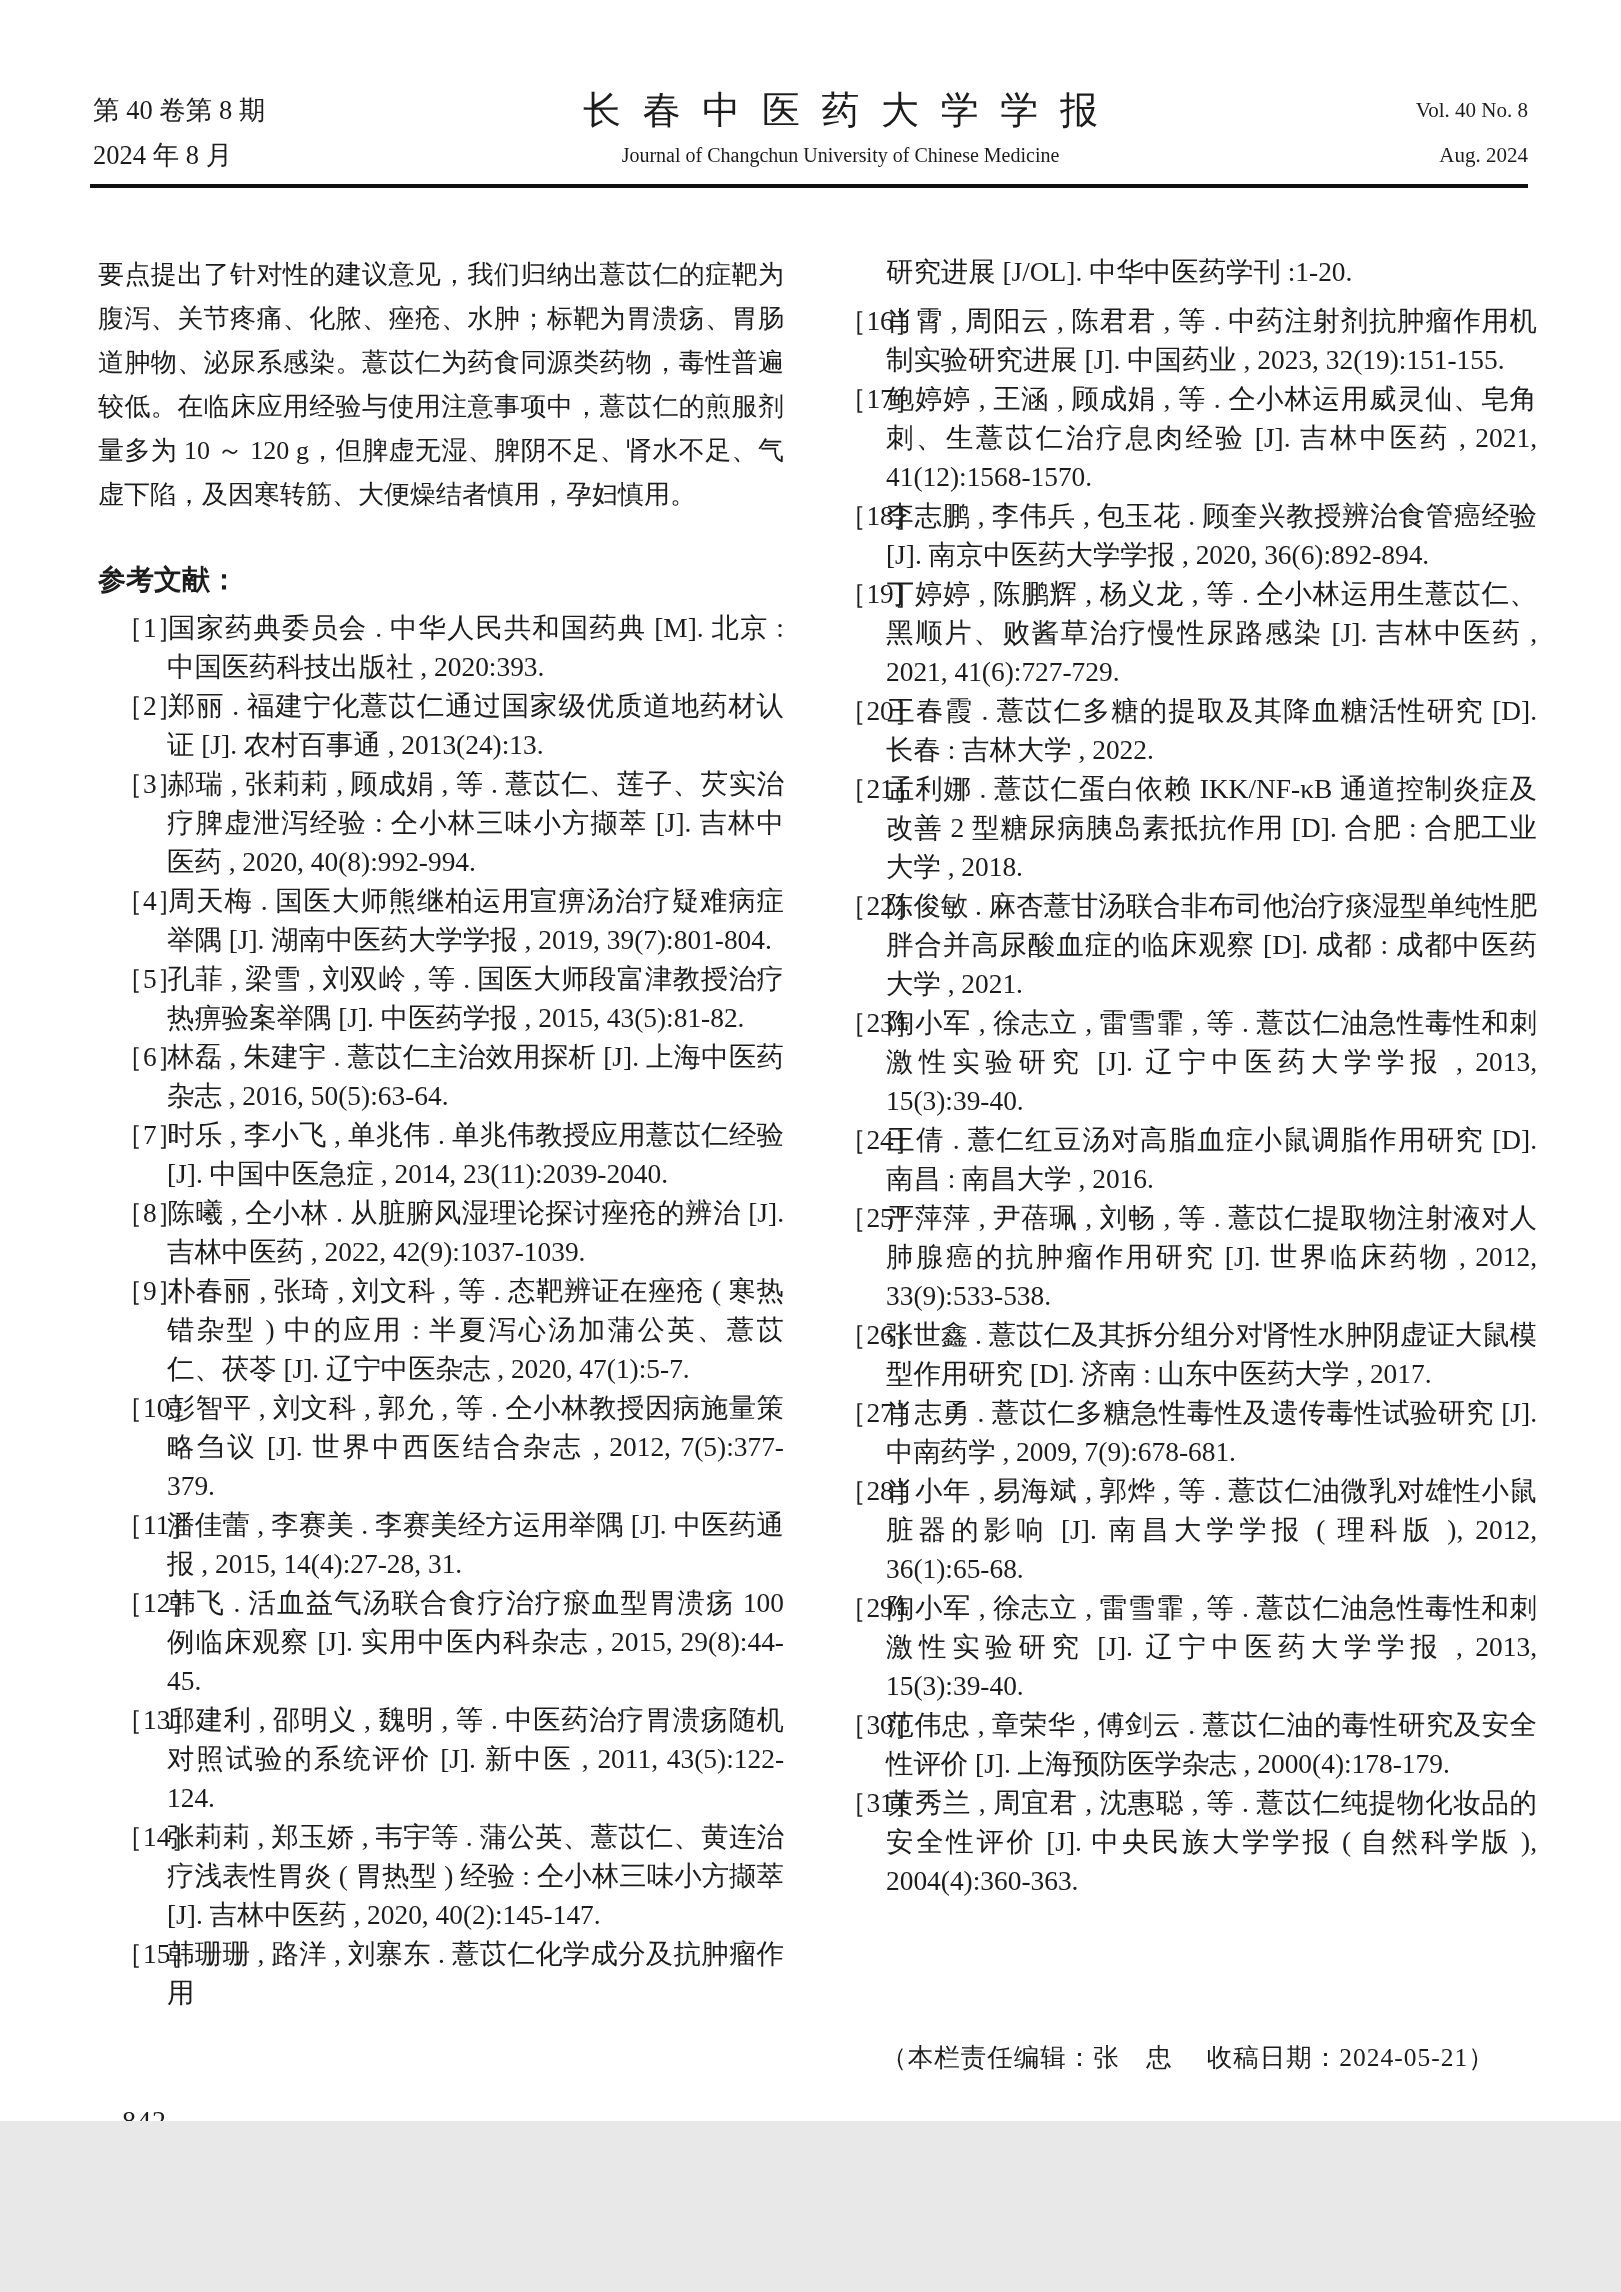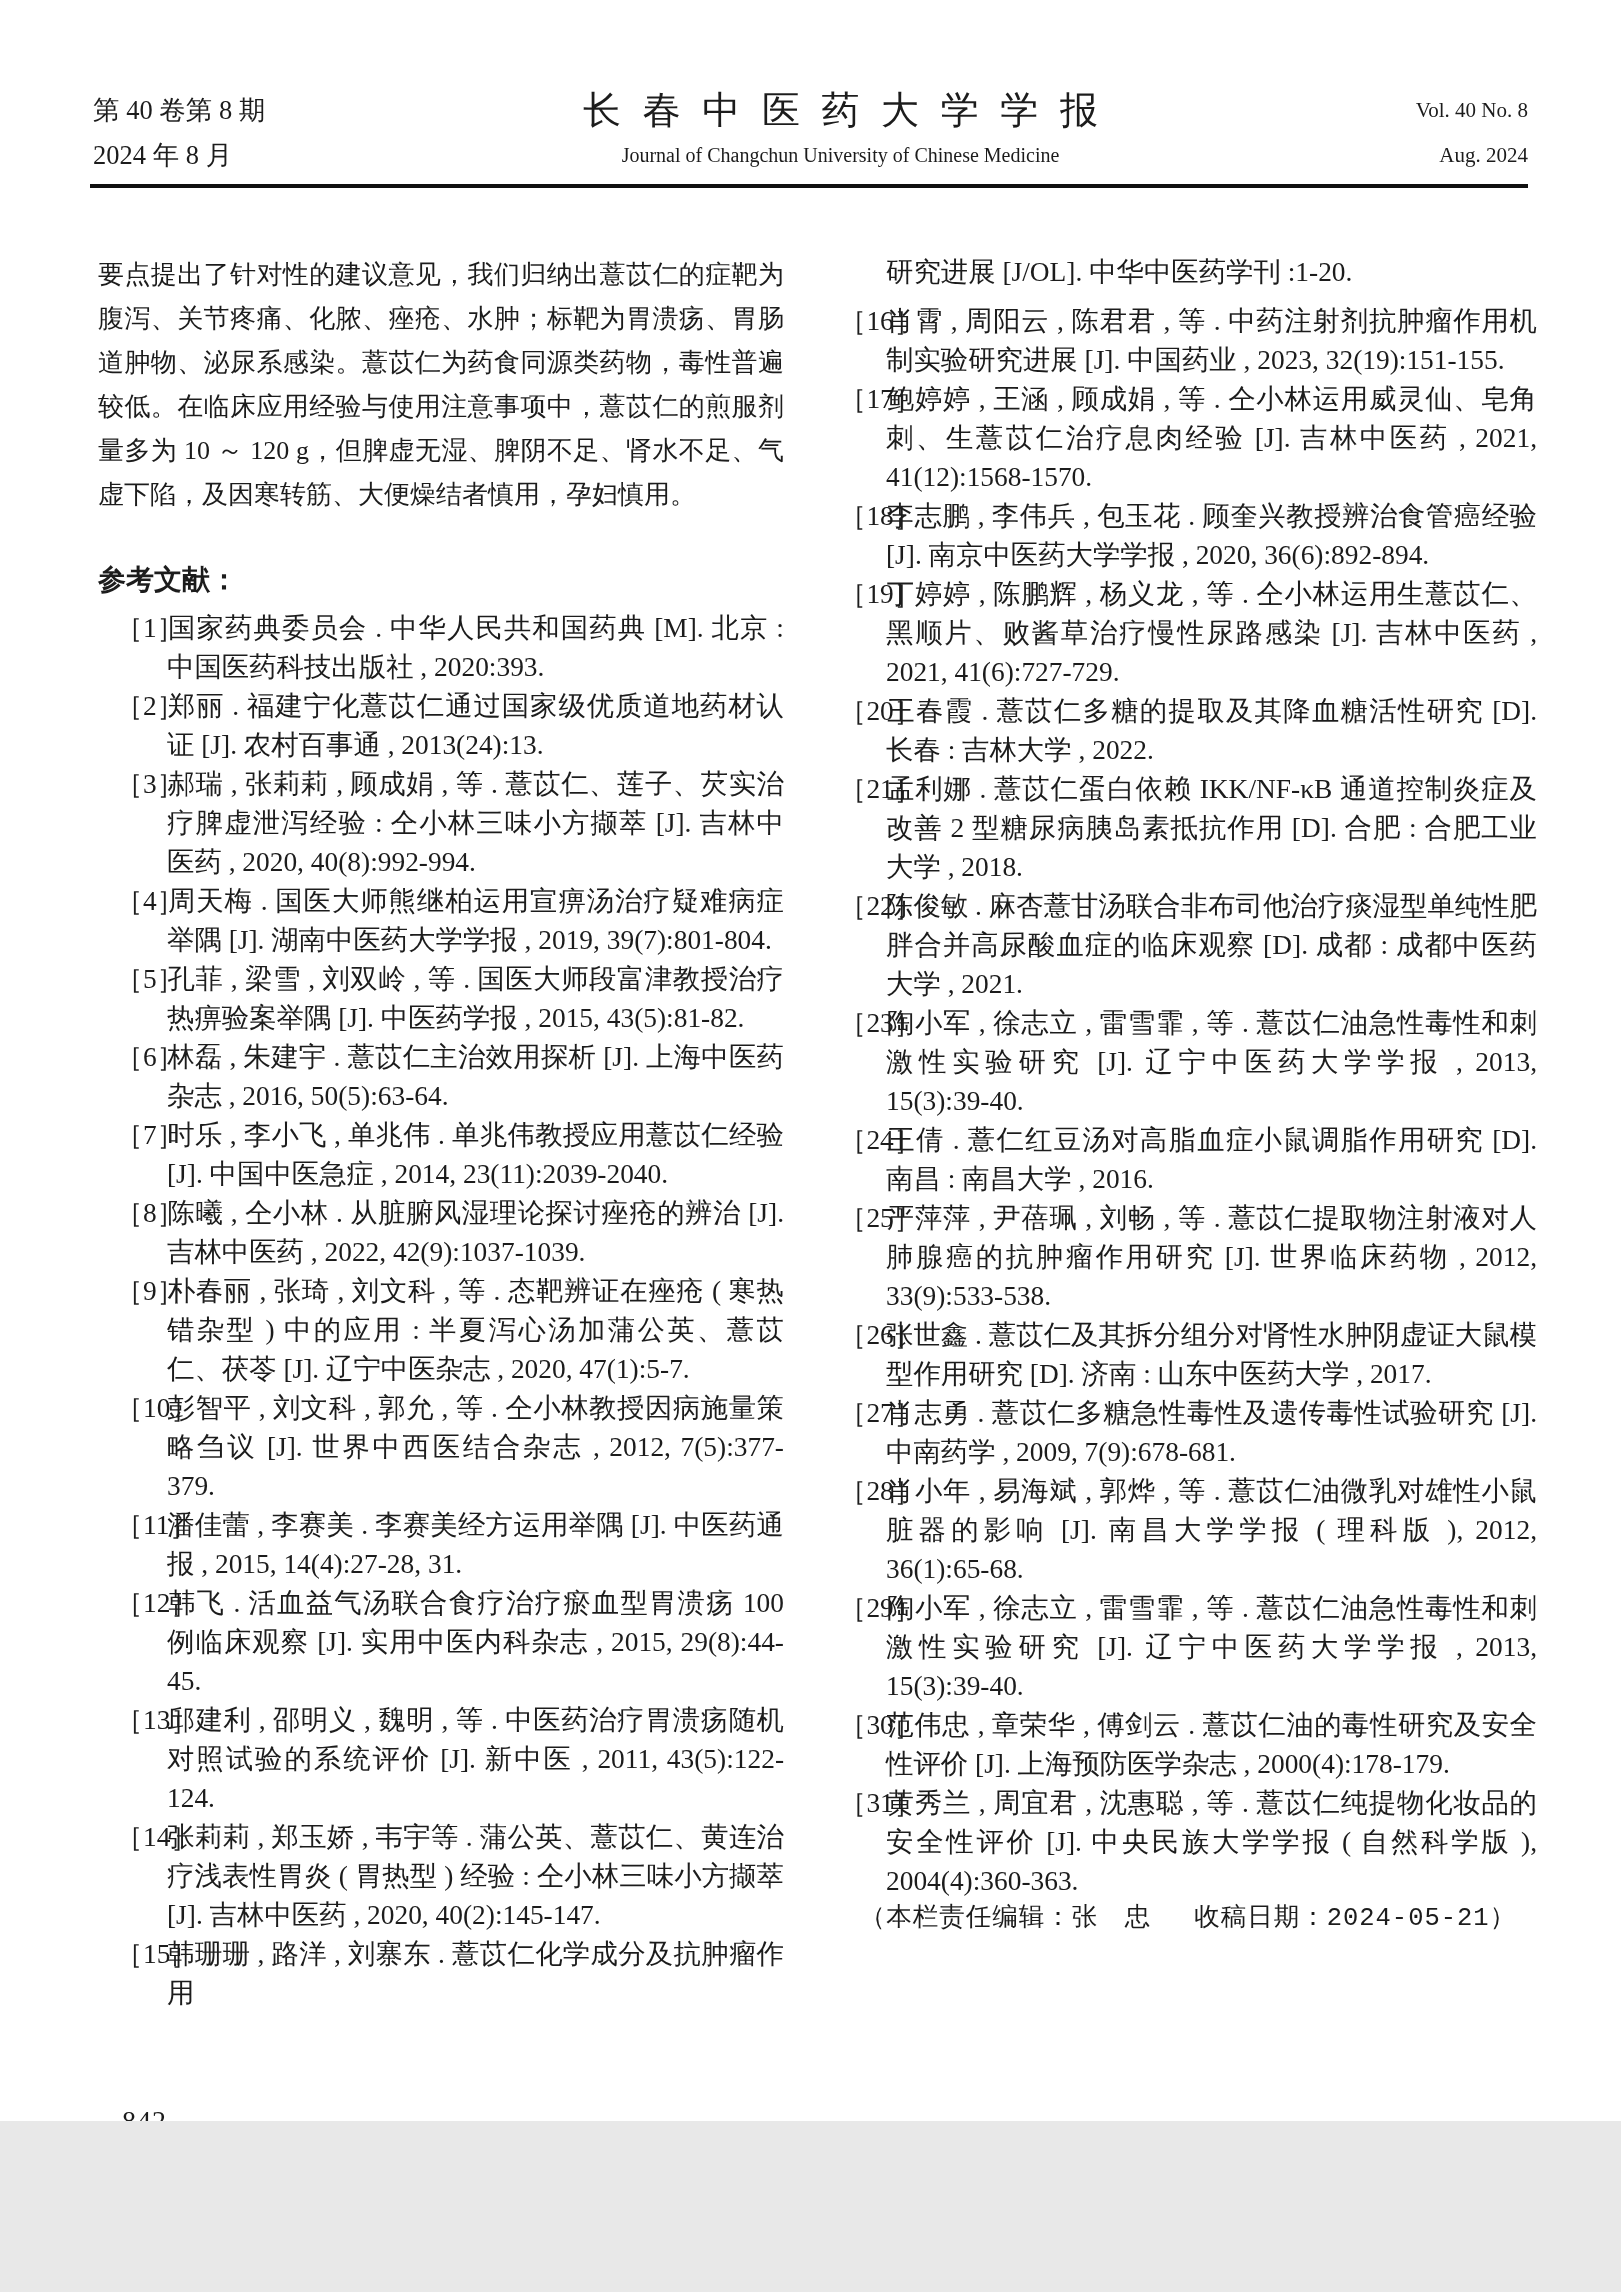--- a/index.html
+++ b/index.html
@@ -47,22 +47,23 @@
     text-align:left;
   }
   .col-right .ref-item{padding-left:47px;}
   .col-right .ref-item .ref-num{width:47px;margin-left:-47px;padding-left:0;}
   .ref-cont{
     font-size:27.4px;line-height:39px;
     padding-left:47px;
     text-align:justify;text-justify:inter-character;
   }
   .editor-note{
+    margin-top:139px;
     font-size:25.5px;line-height:35px;
-    text-align:center;letter-spacing:1px;white-space:nowrap;font-family:Liberation Mono, monospace;
+    text-align:center;letter-spacing:1px;white-space:nowrap;
   }
   .page-number{
     position:absolute;left:93px;top:2105px;
     font-size:28px;letter-spacing:1px;
   }
   .footer-watermark{
     position:absolute;left:45px;top:2203px;
     display:flex;align-items:center;gap:33px;flex-direction:column;
   }
   .wm-cn{

